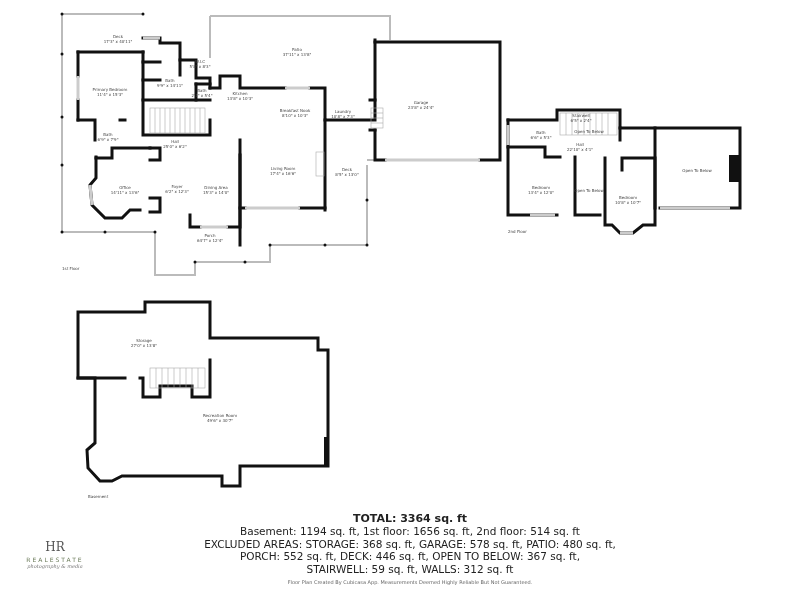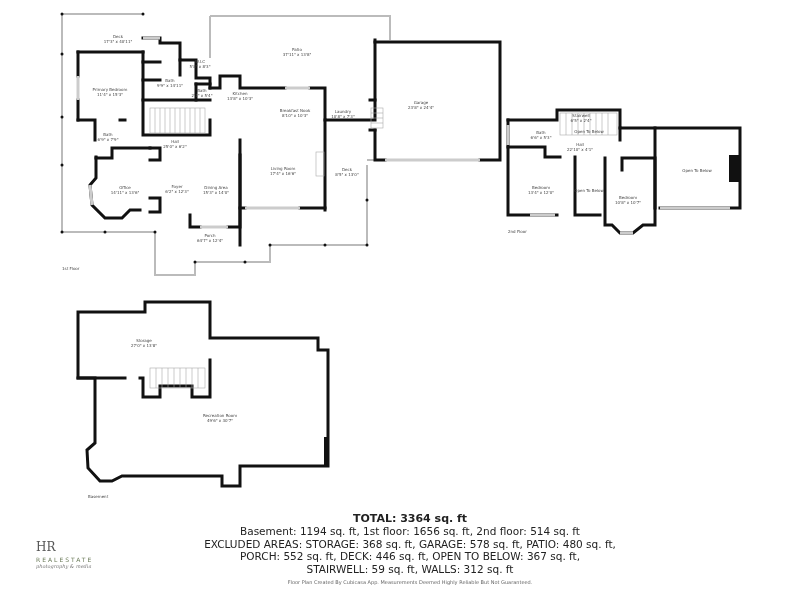--- a/index.html
+++ b/index.html
@@ -9,21 +9,21 @@
   .thin{stroke:#bbb;stroke-width:2;fill:none;}
   .win{stroke:#ccc;stroke-width:3;fill:none;}
   .post{fill:#111;}
   .rl{font-size:4px;fill:#444;text-anchor:middle;}
   .fl{font-size:4px;fill:#444;}
   .stair{stroke:#aaa;stroke-width:.6;fill:none;}
   #summary{position:absolute;left:0;top:512px;width:820px;text-align:center;color:#222;}
   #summary .total{font-weight:bold;font-size:11px;line-height:13px;}
   #summary .line{font-size:10.5px;line-height:12.5px;}
   #summary .credit{font-size:5px;color:#666;margin-top:4px;}
-  #logo{position:absolute;left:36px;top:540px;width:66px;text-align:left;}
+  #logo{position:absolute;left:22px;top:540px;width:66px;text-align:center;}
   #logo .mark{font-family:"DejaVu Serif",serif;font-size:12px;color:#555;}
   #logo .brand{font-size:6px;letter-spacing:2px;color:#6a7a58;margin-top:2px;}
   #logo .tag{font-family:"DejaVu Serif",serif;font-style:italic;font-size:5px;color:#777;}
 </style>
 </head>
 <body>
 
 <svg id="plan" width="800" height="600" viewBox="0 0 800 600">
 
   <g>

